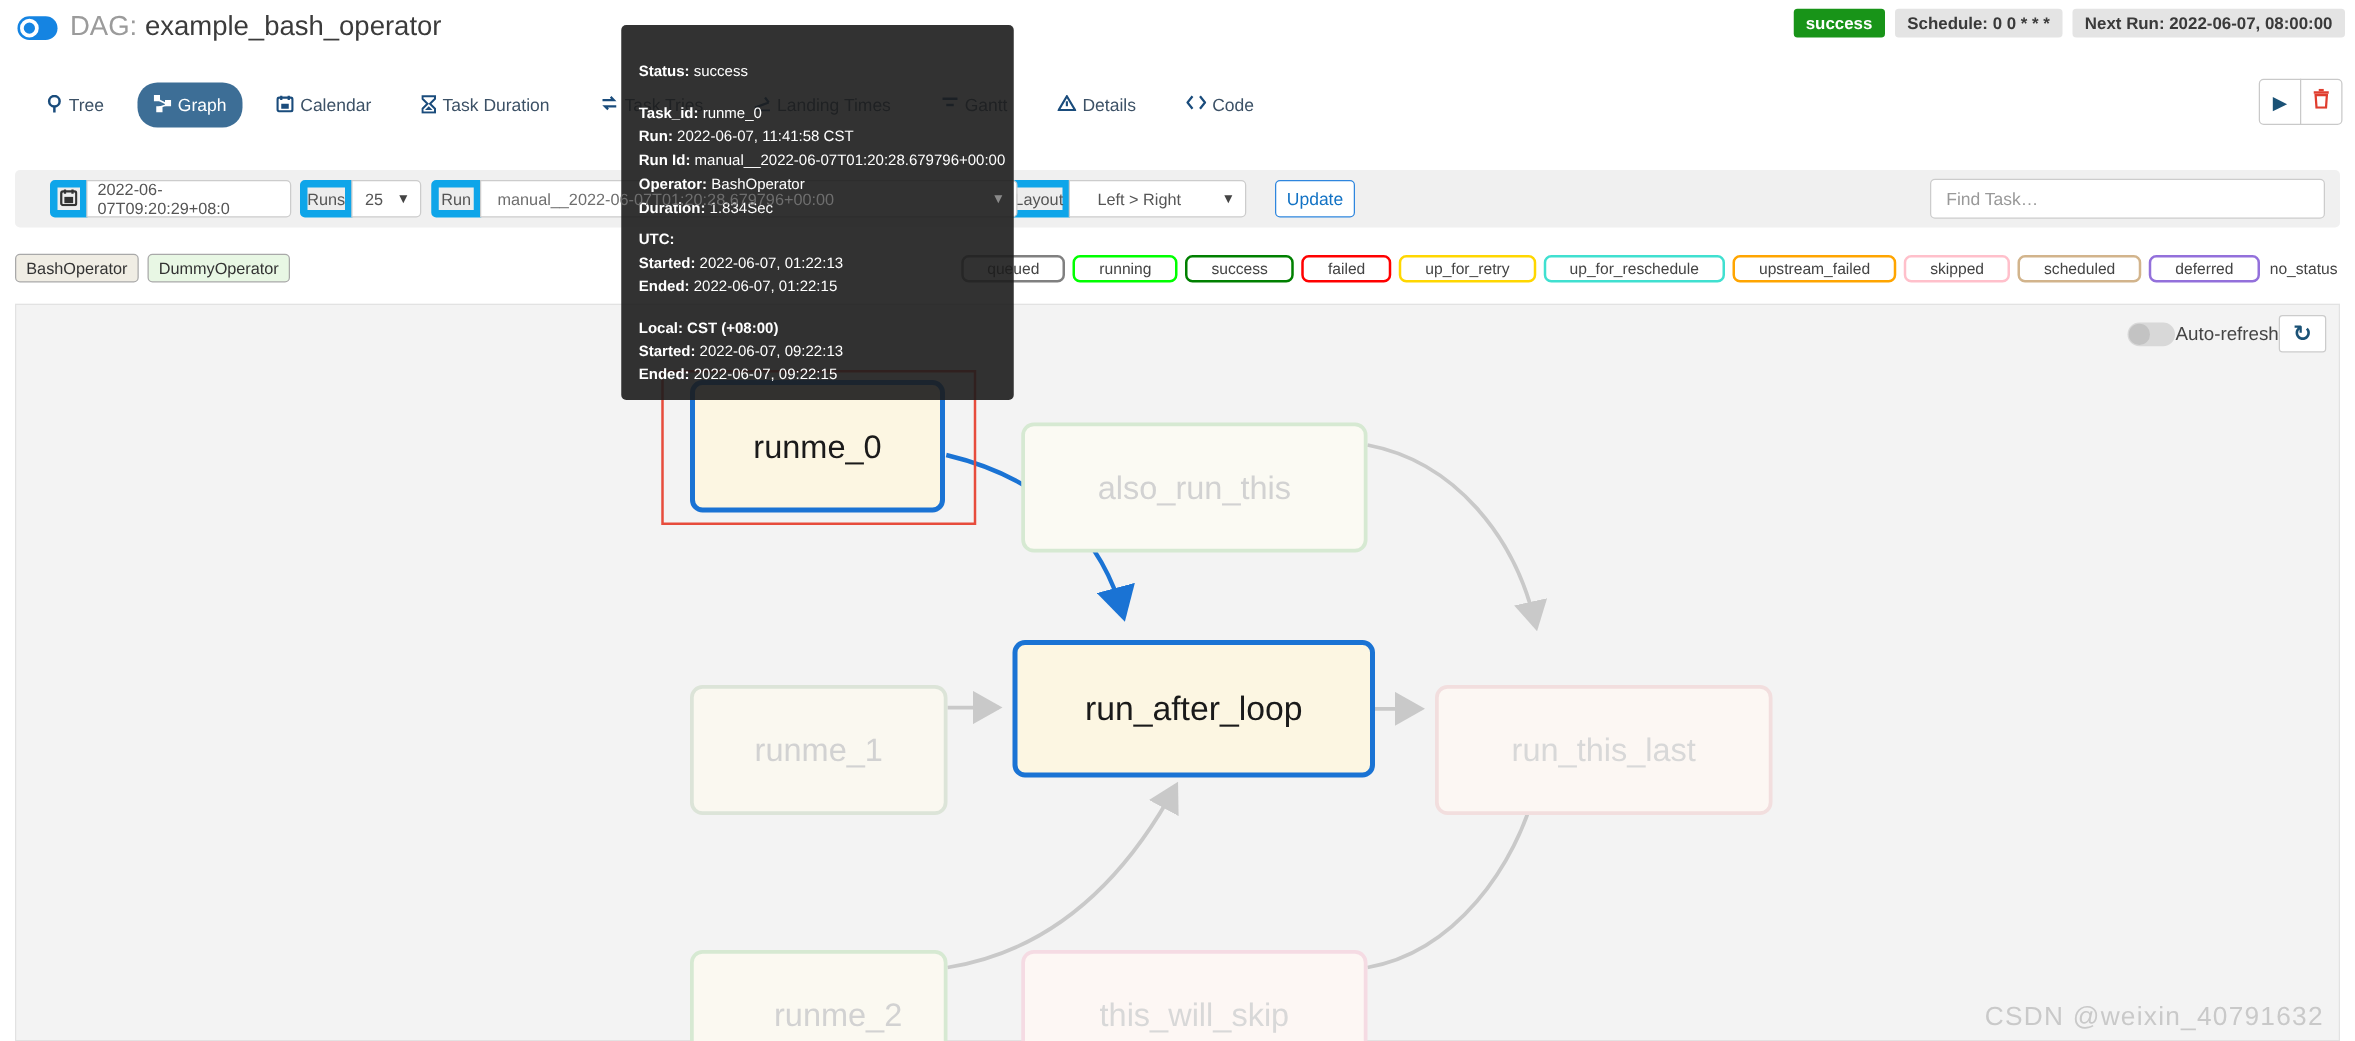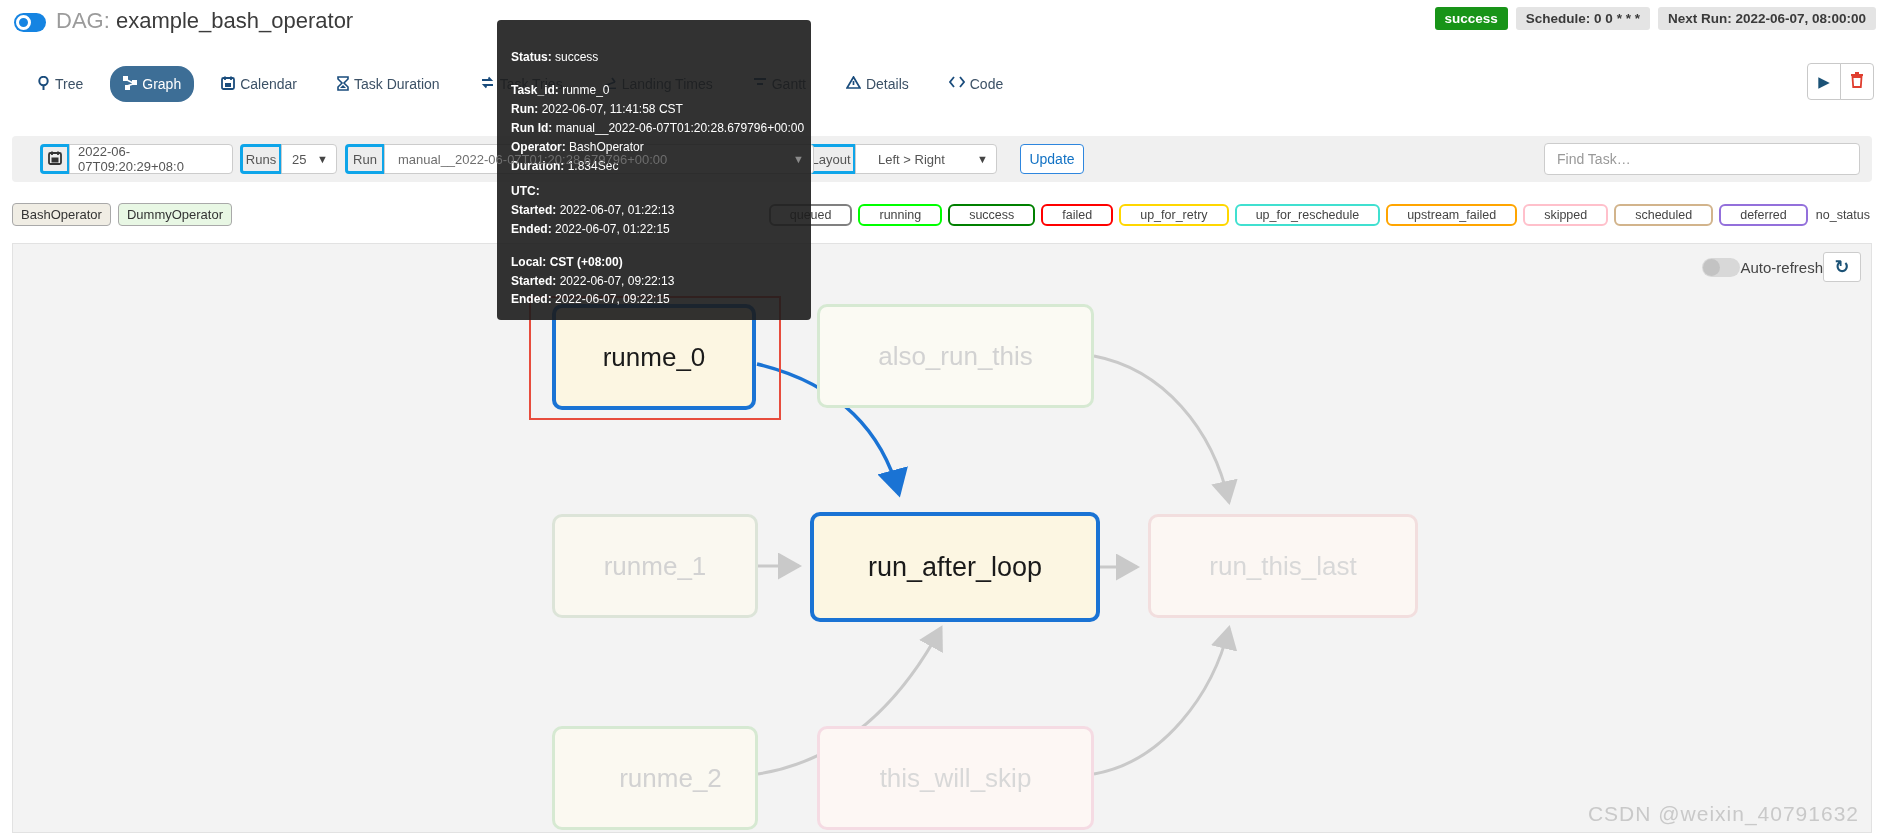--- a/index.html
+++ b/index.html
@@ -24,21 +24,21 @@
   .tab.active { background:#3d6e96; color:#fff;border-radius:16px; }
   .win-btns { position:absolute; right:10px; top:63px; display:flex; }
   .wbtn { width:34px; height:37px; background:#fff; border:1px solid #c9c9c9; display:flex; align-items:center; justify-content:center; cursor:pointer; }
   .wbtn:first-child { border-radius:4px 0 0 4px; }
   .wbtn:last-child { border-radius:0 4px 4px 0; margin-left:-1px; }
   .play-glyph { color:#1b5276; font-size:15px; }
 
   
   .toolbar { position:absolute; left:12px; top:136px; width:1860px; height:46px; background:#f0f0f0; border-radius:4px;padding-left:32px; }
   .tb { position:absolute; top:8px; height:30px; font-size:13px; color:#555; }
-  .addon { background:#ededed; border:3px solid #0ea5e9; display:flex; align-items:center; justify-content:center; }
+  .addon { background:#ededed; border:6px solid #0ea5e9; display:flex; align-items:center; justify-content:center; }
   .field { background:#fff; border:1px solid #ccc; display:flex; align-items:center; }
   .sel { justify-content:space-between; padding:0 8px 0 10px; cursor:pointer; }
   .chev { color:#444; font-size:11px; margin-left:6px; }
   .r4l { border-radius:4px 0 0 4px; } .r4r { border-radius:0 4px 4px 0; }
   .cal-btn { left:28px; width:30px; cursor:pointer; }
   .date-input { left:57px; width:164px; padding-left:8px; font-size:13px; color:#555; }
   .runs-addon { left:228px; width:42px; border-radius:4px 0 0 4px; }
   .runs-sel { left:269px; width:56px; }
   .run-addon { left:333px; width:40px; border-radius:4px 0 0 4px; }
   .run-sel-bg { left:372px; width:430px; z-index:5; }
@@ -60,21 +60,21 @@
   .graph { position:absolute; left:12px; top:243px; width:1860px; height:590px; background:#f3f3f3; border:1px solid #e2e2e2; }
   .refresh-row { position:absolute; top:8px; right:10px; display:flex; align-items:center; gap:0; }
   .ar-toggle { width:38px; height:19px; border-radius:10px; background:#d8d8d8; position:relative; cursor:pointer; }
   .ar-toggle .knob { position:absolute; left:1px; top:1px; width:17px; height:17px; border-radius:50%; background:#c3c3c3; }
   .ar-label { font-size:15px; color:#444; }
   .refresh-btn { width:38px; height:30px; background:#fff; border:1px solid #ccc; border-radius:3px; display:flex; align-items:center; justify-content:center; color:#1b5276; font-size:18px; font-weight:bold; cursor:pointer; }
 
   .edges { position:absolute; left:0; top:0; width:1860px; height:590px; }
   .node { position:absolute; display:flex; align-items:center; justify-content:center; font-size:26px; border-radius:10px; cursor:pointer; background:#fff; }
   .node.active-node { border-width:4px; border-style:solid; z-index:3; }
-  .node.faded-node { border-width:3px; border-style:solid; z-index:2; }
+  .node.faded-node { border-width:3px; border-style:solid; z-index:2;margin-top:34px; }
   .sel-rect { position:absolute; left:516px; top:52px; width:252px; height:124px; border:2px solid #e74c3c; z-index:1; }
   .n0 { left:539px; top:60px;  width:204px; height:106px; }
   .n1 { left:804px; top:60px;  width:277px; height:104px; }
   .n2 { left:539px; top:270px; width:206px; height:104px; }
   .n3 { left:797px; top:268px; width:290px; height:110px; font-size:27px; }
   .n4 { left:1135px;top:270px; width:270px; height:104px; }
   .n5 { left:539px; top:482px; width:206px; height:104px;padding-left:31px; }
   .n6 { left:804px; top:482px; width:277px; height:104px; }
   .watermark { position:absolute; right:12px; bottom:6px; font-size:21px; color:#c9c9c9; letter-spacing:1px; }
 

